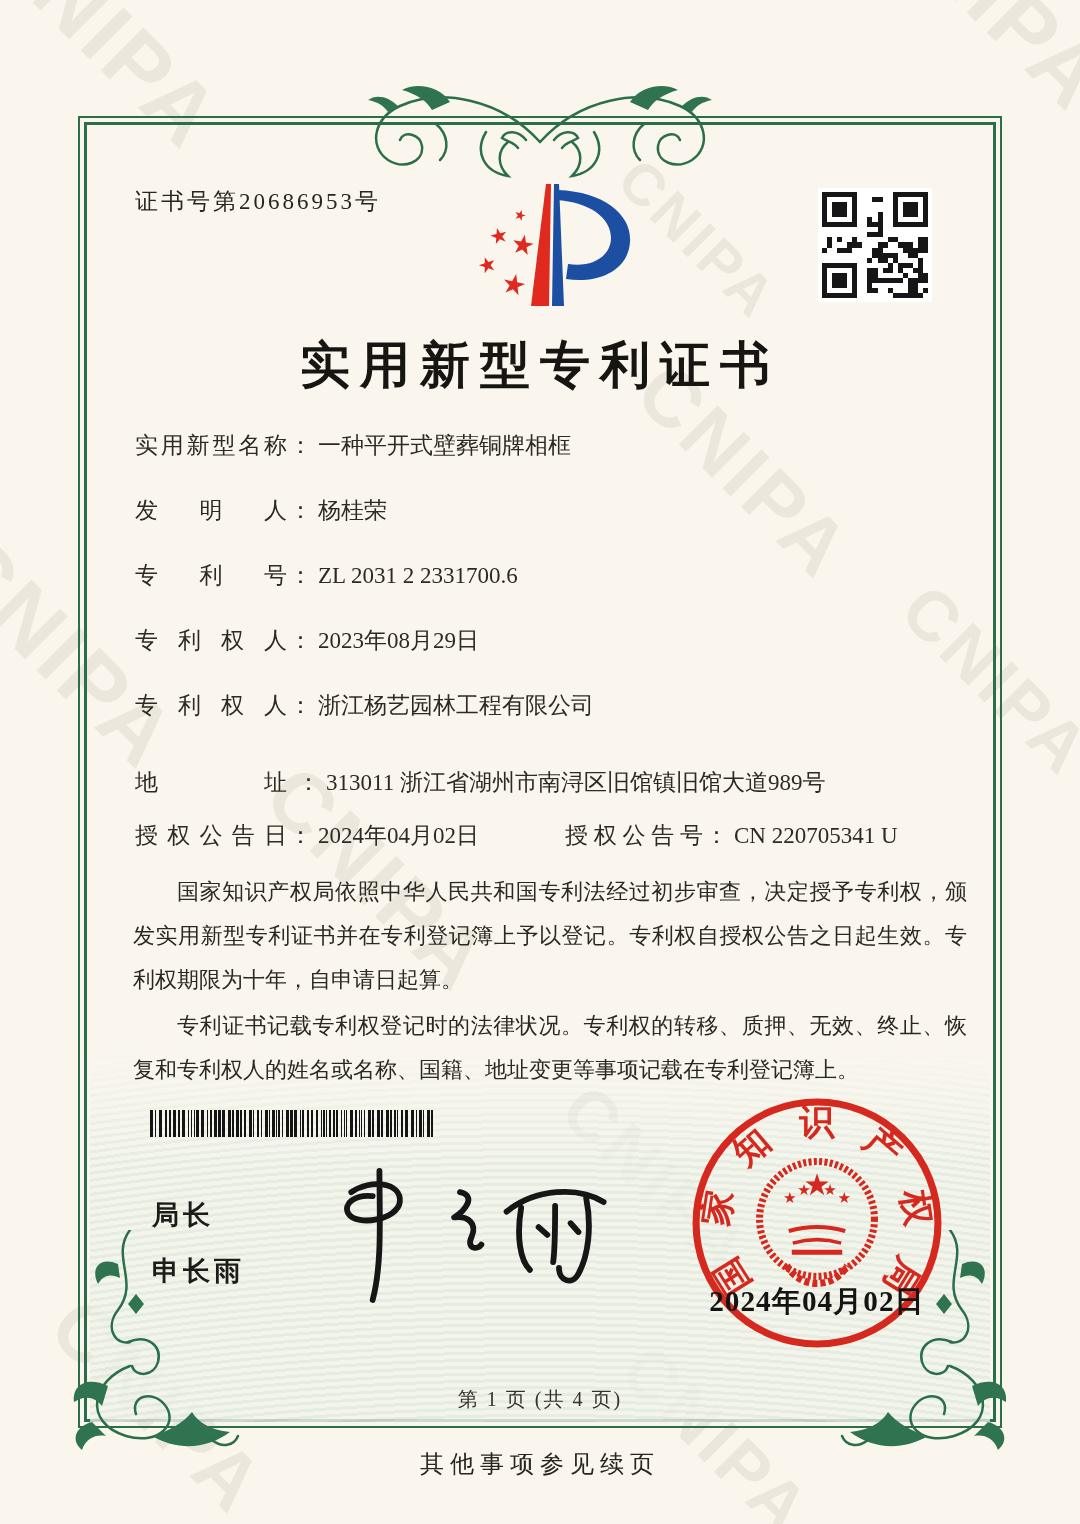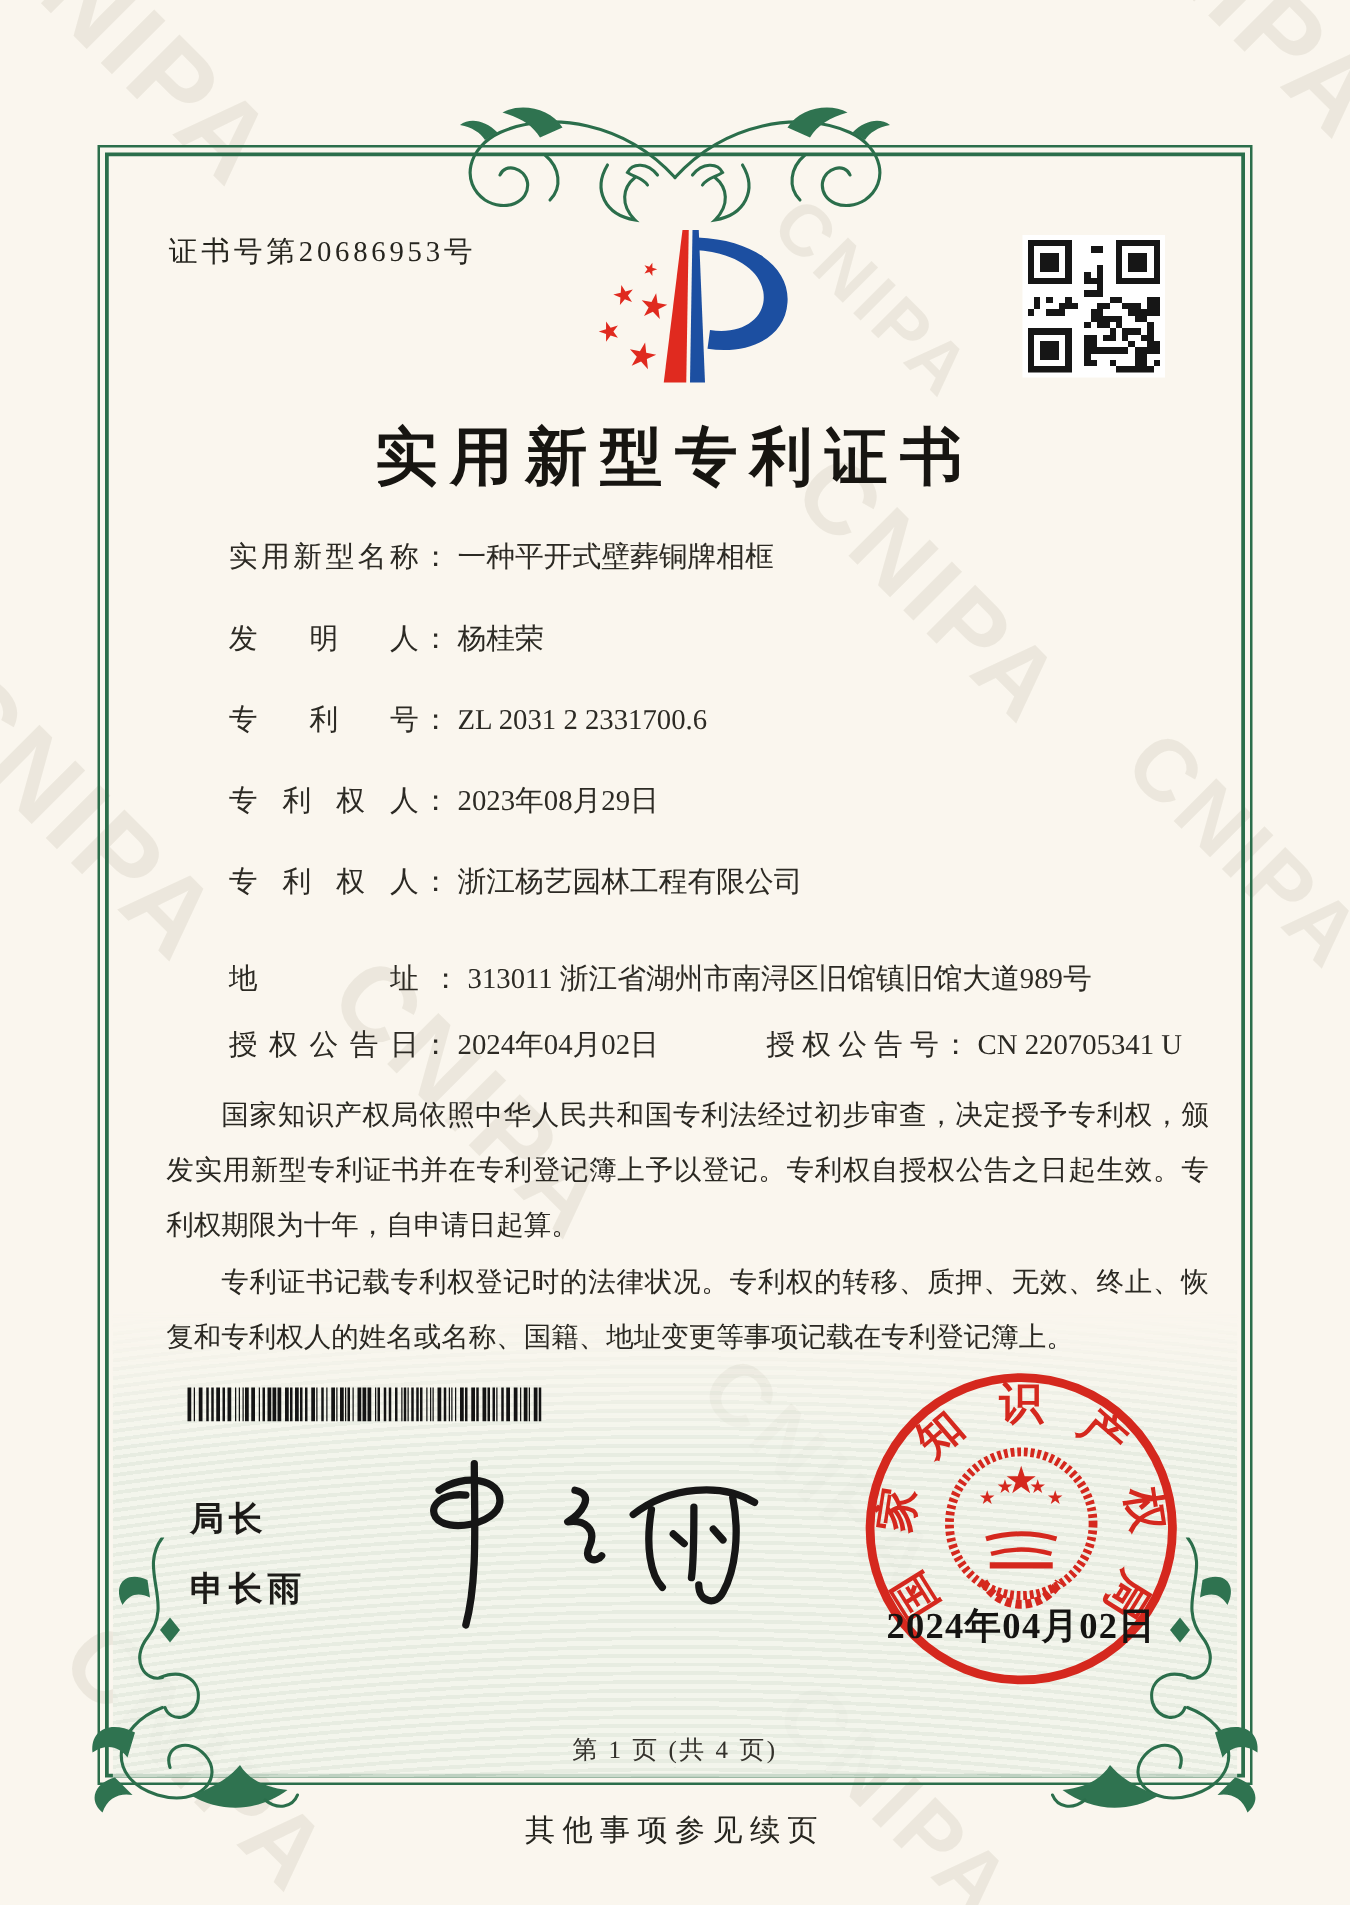--- a/index.html
+++ b/index.html
@@ -44,21 +44,21 @@
       padding:4px;box-sizing:border-box;z-index:2;}
   .qr svg{width:100%;height:100%;display:block;}
   .qr rect{fill:#161616;}
   .title{
     position:absolute;left:0;top:332px;width:1080px;text-align:center;
     font-size:50px;font-weight:bold;letter-spacing:10px;color:#171511;z-index:2;
   }
   
   .fields{position:absolute;left:135px;top:430px;width:830px;z-index:2;font-size:23px;}
   .frow{position:absolute;left:0;white-space:nowrap;color:#2c2a24;}
-  .flabel{display:inline-block;width:152px;text-align:justify;text-align-last:justify;vertical-align:top;margin-left:48px;}
+  .flabel{display:inline-block;width:152px;text-align:justify;text-align-last:justify;vertical-align:top;}
   .colon{display:inline-block;margin:0 6px 0 2px;}
   .grant2{position:absolute;left:430px;top:0;white-space:nowrap;}
   .grant2 .flabel{width:138px;}
   
   .paras{position:absolute;left:133px;top:870px;width:834px;z-index:2;}
   .paras p{
     margin:0 0 2px 0;font-size:22px;line-height:44px;text-indent:2em;
     text-align:justify;color:#2a2822;
   }
   

